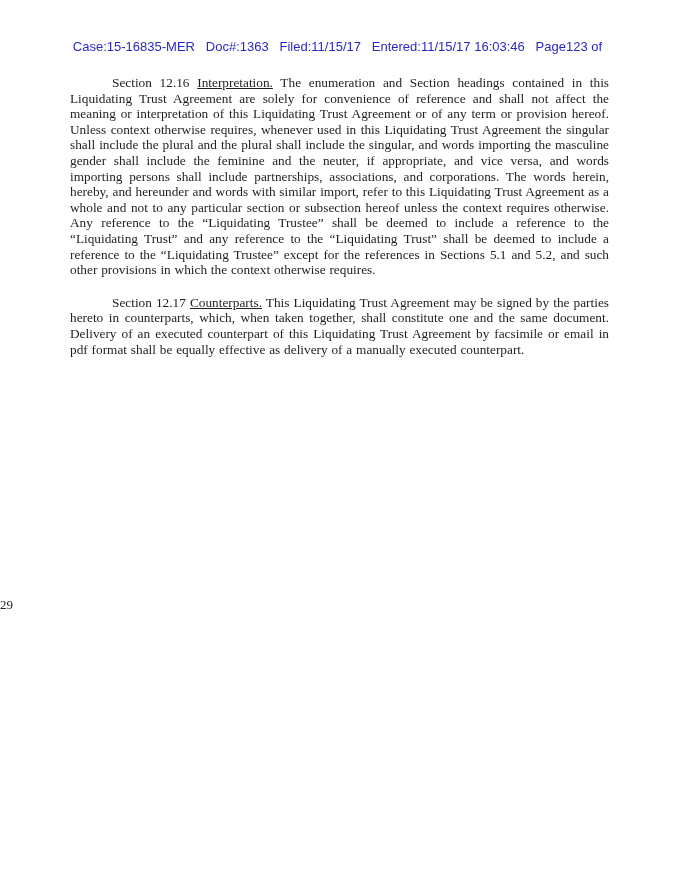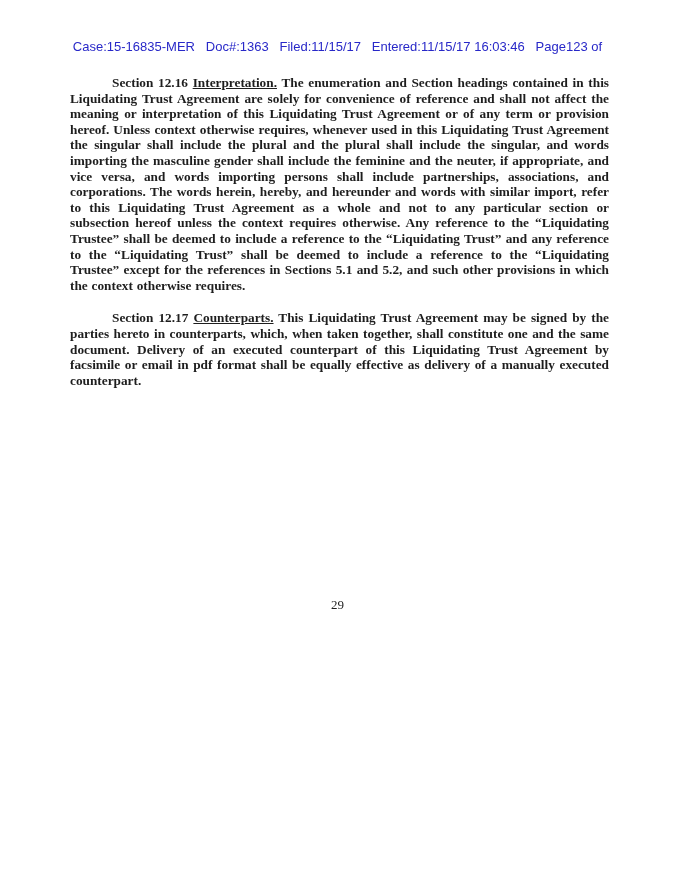--- a/index.html
+++ b/index.html
@@ -30,29 +30,28 @@
     width: 539px;
   }
   .body-para {
     margin: 0 0 17px 0;
     font-size: 13.3px;
     line-height: 15.6px;
     color: #1e1e1e;
     text-align: justify;
     text-indent: 42px;
     word-spacing: 0.5px;
-    font-weight: bold;
   }
   .underlined { text-decoration: underline; }
   .page-number {
     position: absolute;
     bottom: 31px;
     left: 0;
     width: 100%;
-    text-align: center;
+    text-align: left;
     font-size: 13px;
     color: #1e1e1e;
     font-family: "Liberation Serif", serif;
   }
 </style>
 </head>
 <body>
 
 <div class="page">
 

